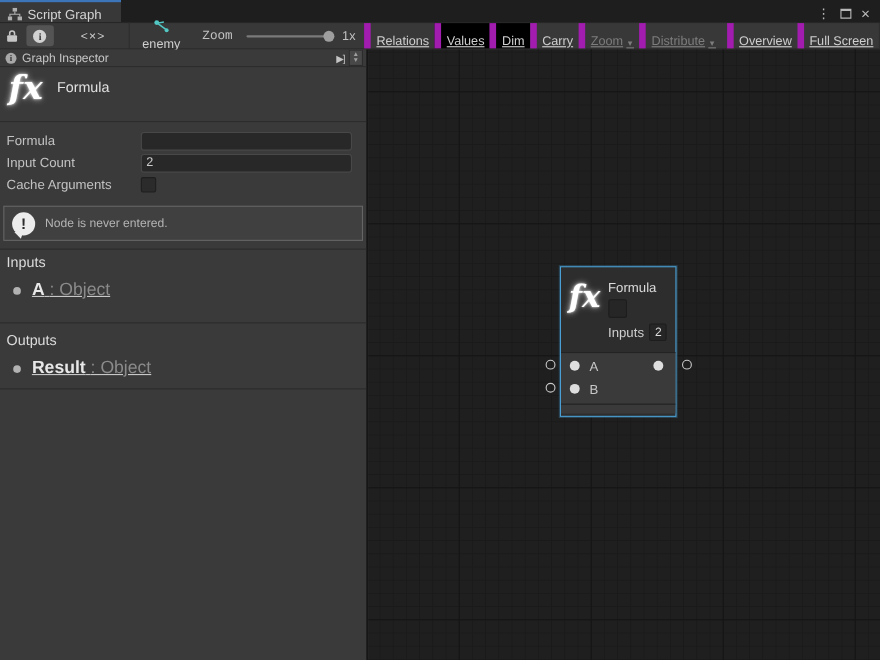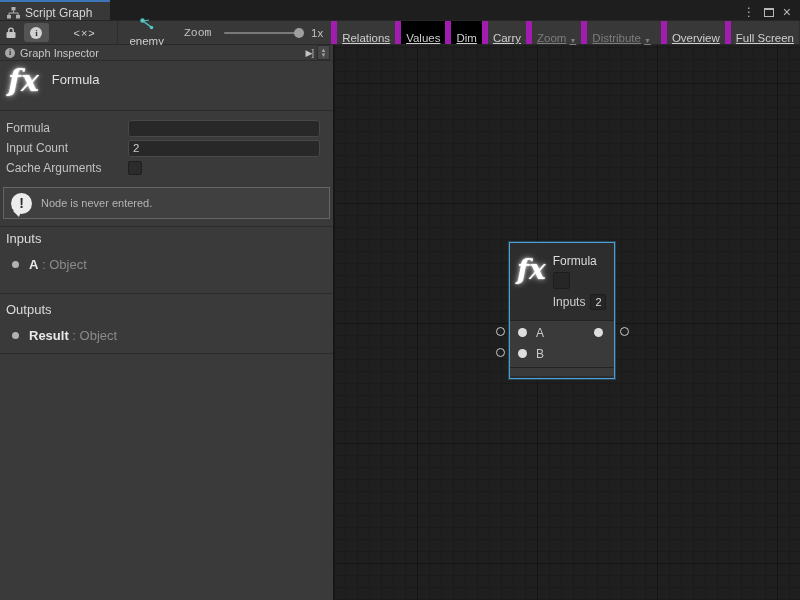--- a/index.html
+++ b/index.html
@@ -87,21 +87,21 @@
                display:flex; align-items:center; justify-content:center; flex:0 0 auto; }
   .warn-icon::after { content:""; position:absolute; left:2px; bottom:-3px;
                       width:0; height:0; border-left:6px solid transparent;
                       border-right:2px solid transparent; border-top:6px solid #ececec; }
   .warn-text { font-size:11px; color:#b4b4b4; }
 
   .section { border-top:1px solid #2c2c2c; padding:4px 6px 6px 6px; margin-top:7px; }
   .section.outputs { margin-top:16px; padding-top:8px; padding-bottom:11px; }
   .sec-header { font-size:13px; color:#dcdcdc; }
   .port-row { display:flex; align-items:center; gap:10px; margin:11px 0 0 6px;
-              font-size:13px; height:14px; }
+              font-size:16px; height:14px;text-decoration:underline; }
   .port-row + .port-row { margin-top:6px; }
   .bullet { width:7px; height:7px; border-radius:50%; background:#b2b2b2; flex:0 0 auto; }
   .pname { color:#e8e8e8; font-weight:bold; }
   .ptype { color:#8b8b8b; }
   .section-end { border-top:1px solid #2c2c2c; }
 
   
   .canvas { position:absolute; left:335px; top:45px; width:465px; height:555px;
             background-color:#1f1f1f;
             background-image:

